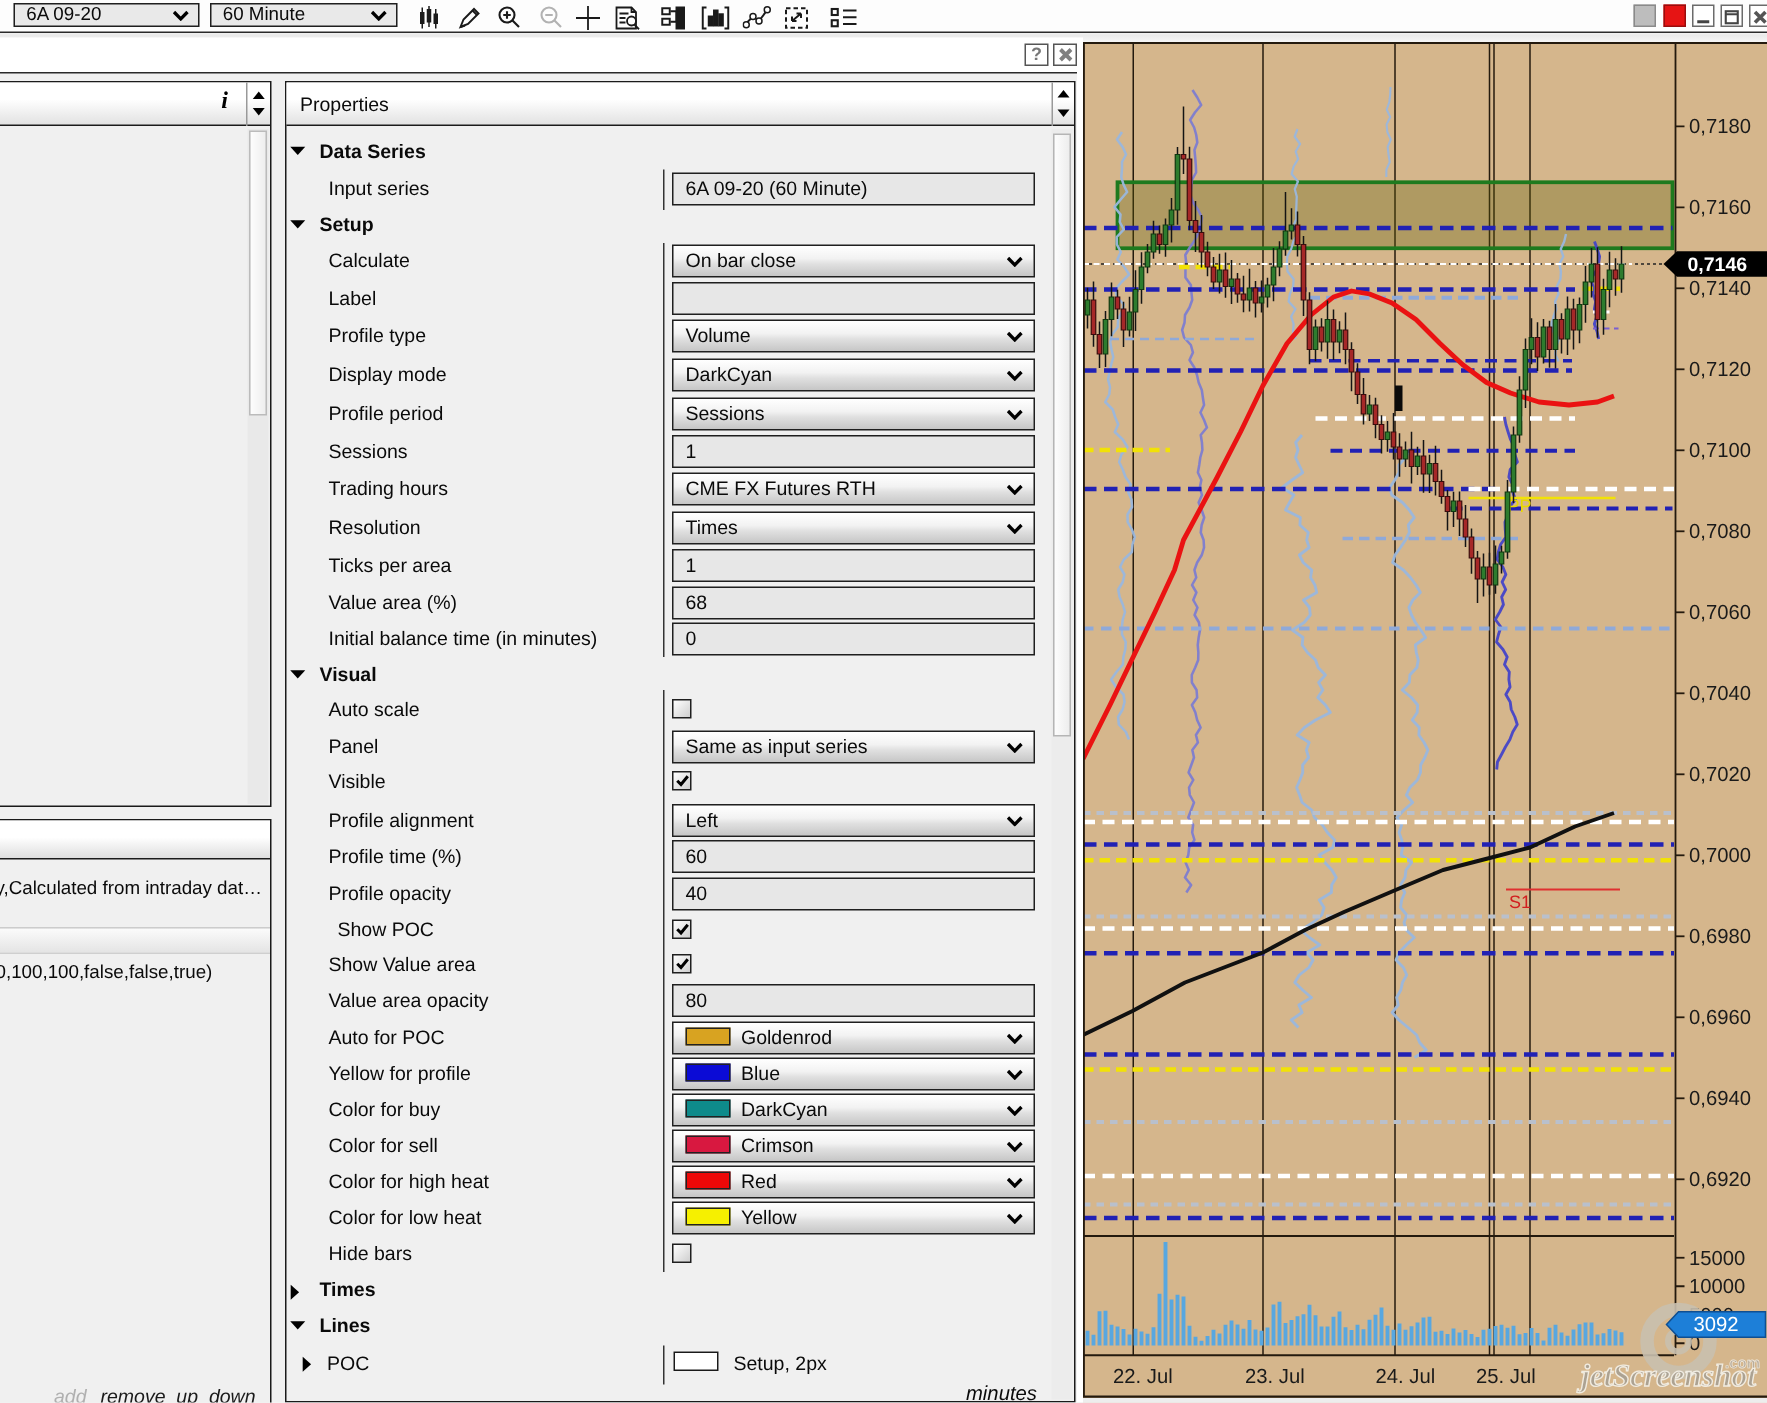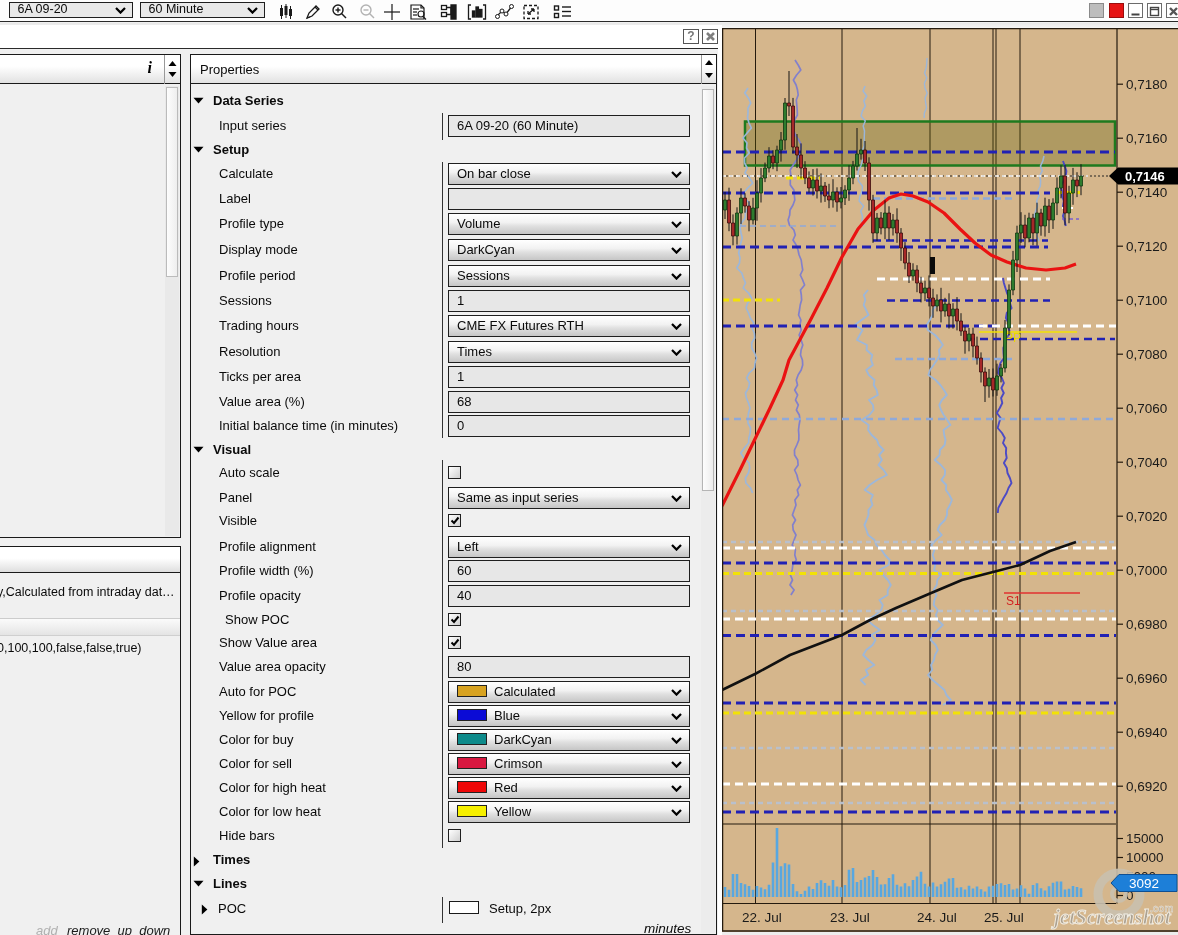--- a/index.html
+++ b/index.html
@@ -384,40 +384,40 @@
     <svg width="10" height="9" viewBox="0 0 10 9" style="display:block;margin:1px 0 0 0.5px">
       <path d="M1.5,4.5 L4,7 L8.5,1.5" fill="none" stroke="#000" stroke-width="2"></path>
     </svg>
   </div>
 <div class="lb" style="left:219px;top:538.5px">Profile alignment</div>
 <div class="dd" style="top:535.5px"><span>Left</span><span class="ch">
       <svg width="11" height="7" viewBox="0 0 11 7" style="display:block">
         <path d="M1,1 L5.5,5.6 L10,1" fill="none" stroke="#000" stroke-width="2.2"></path>
       </svg>
     </span></div>
-<div class="lb" style="left:219px;top:563.0px">Profile width (%)</div>
+<div class="lb" style="left:219px;top:563.0px">Profile time (%)</div>
 <div class="inp" style="top:560.0px">60</div>
 <div class="lb" style="left:219px;top:587.5px">Profile opacity</div>
 <div class="inp" style="top:584.5px">40</div>
 <div class="lb" style="left:225px;top:611.5px">Show POC</div>
 <div class="cb" style="top:612.7px">
     <svg width="10" height="9" viewBox="0 0 10 9" style="display:block;margin:1px 0 0 0.5px">
       <path d="M1.5,4.5 L4,7 L8.5,1.5" fill="none" stroke="#000" stroke-width="2"></path>
     </svg>
   </div>
 <div class="lb" style="left:219px;top:635.0px">Show Value area</div>
 <div class="cb" style="top:636.2px">
     <svg width="10" height="9" viewBox="0 0 10 9" style="display:block;margin:1px 0 0 0.5px">
       <path d="M1.5,4.5 L4,7 L8.5,1.5" fill="none" stroke="#000" stroke-width="2"></path>
     </svg>
   </div>
 <div class="lb" style="left:219px;top:659.0px">Value area opacity</div>
 <div class="inp" style="top:656.0px">80</div>
 <div class="lb" style="left:219px;top:684.0px">Auto for POC</div>
-<div class="dd" style="top:681.0px"><span class="sw" style="background:#d8a321"></span><span>Calculated</span><span class="ch">
+<div class="dd" style="top:681.0px"><span class="sw" style="background:#d8a321"></span><span>Goldenrod</span><span class="ch">
       <svg width="11" height="7" viewBox="0 0 11 7" style="display:block">
         <path d="M1,1 L5.5,5.6 L10,1" fill="none" stroke="#000" stroke-width="2.2"></path>
       </svg>
     </span></div>
 <div class="lb" style="left:219px;top:707.5px">Yellow for profile</div>
 <div class="dd" style="top:704.5px"><span class="sw" style="background:#0b0bd6"></span><span>Blue</span><span class="ch">
       <svg width="11" height="7" viewBox="0 0 11 7" style="display:block">
         <path d="M1,1 L5.5,5.6 L10,1" fill="none" stroke="#000" stroke-width="2.2"></path>
       </svg>
     </span></div>

